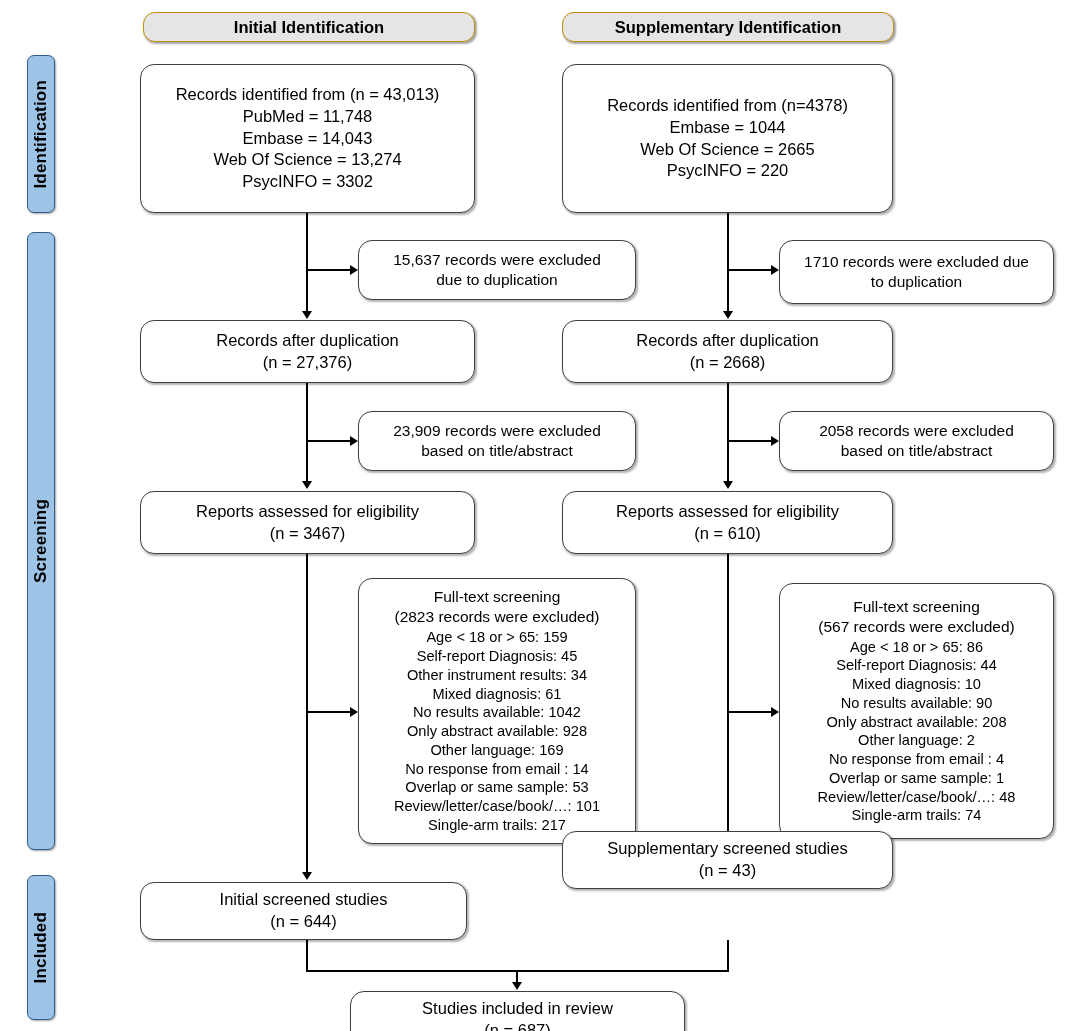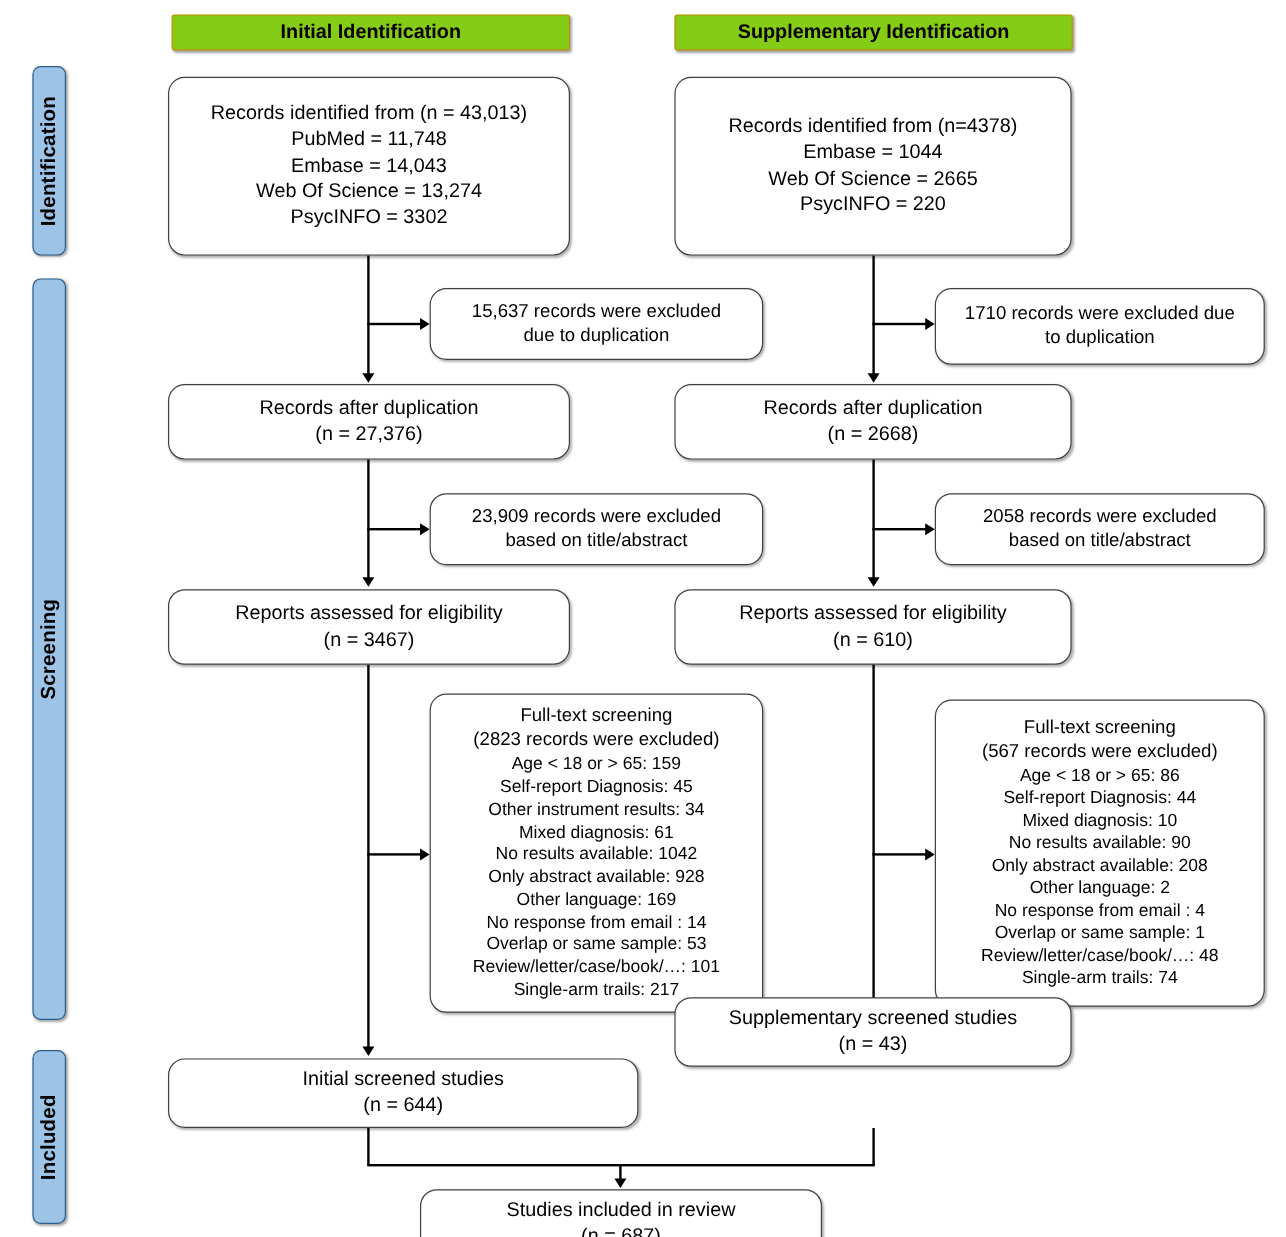--- a/index.html
+++ b/index.html
@@ -33,23 +33,23 @@
     font-weight: bold;
     font-size: 17px;
     letter-spacing: 0.2px;
     white-space: nowrap;
     color: #000;
   }
 
   
   .hdr {
     position: absolute;
-    background: #84cc16;
+    background: #e5e5e5;
     border: 1px solid #BF9000;
-    border-radius: 2px;
+    border-radius: 12px;
     box-shadow: 1.5px 1.5px 2px rgba(0,0,0,0.35);
     display: flex; align-items: center; justify-content: center;
     font-weight: bold;
     font-size: 16.5px;
     color: #000;
     white-space: nowrap;
   }
 
   
   .box {
@@ -177,21 +177,21 @@
       <div>No results available: 1042</div>
       <div>Only abstract available: 928</div>
       <div>Other language: 169</div>
       <div>No response from email : 14</div>
       <div>Overlap or same sample: 53</div>
       <div>Review/letter/case/book/…: 101</div>
       <div>Single-arm trails: 217</div>
     </div>
   </div>
 
-  <div class="box" style="left:140px; top:882px; width:392px; height:58px;">
+  <div class="box" style="left:140px; top:882px; width:327px; height:58px;">
     <div class="ctr">Initial screened studies</div>
     <div class="ctr">(n = 644)</div>
   </div>
 
   <div class="box" style="left:562px; top:64px; width:331px; height:149px;">
     <div class="ctr">Records identified from  (n=4378)</div>
     <div class="ctr">Embase = 1044</div>
     <div class="ctr">Web Of Science = 2665</div>
     <div class="ctr">PsycINFO = 220</div>
   </div>

